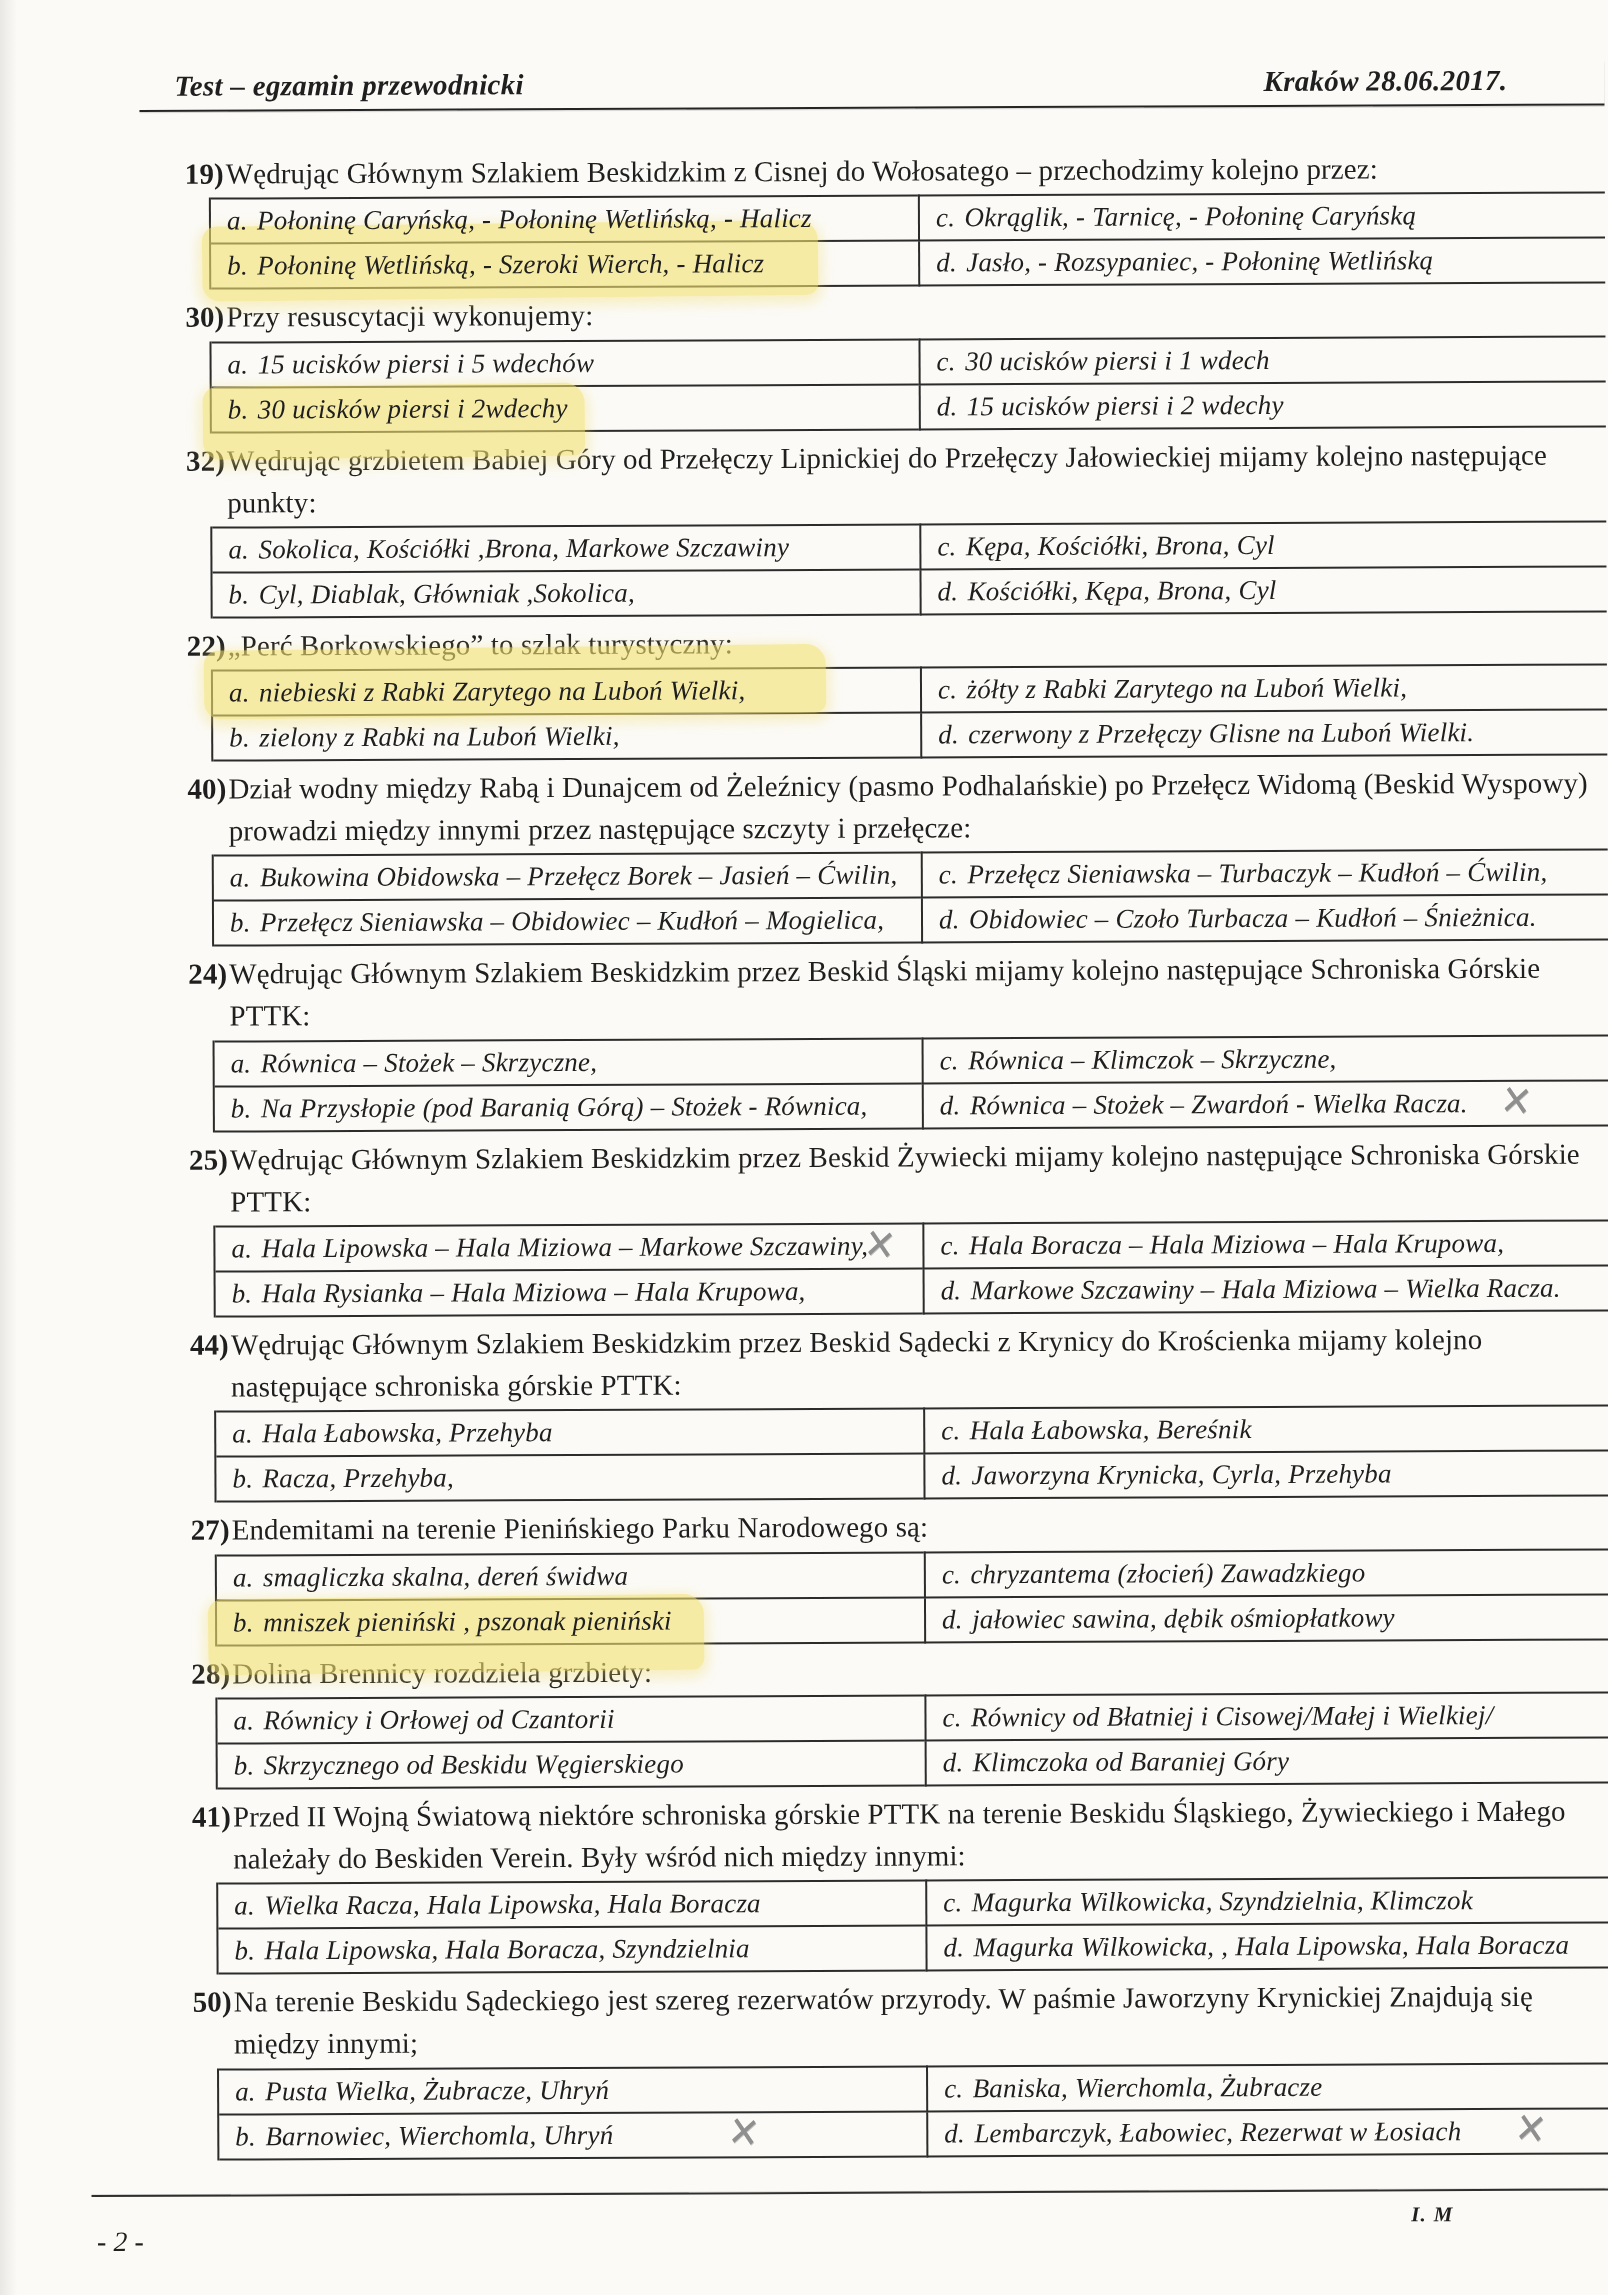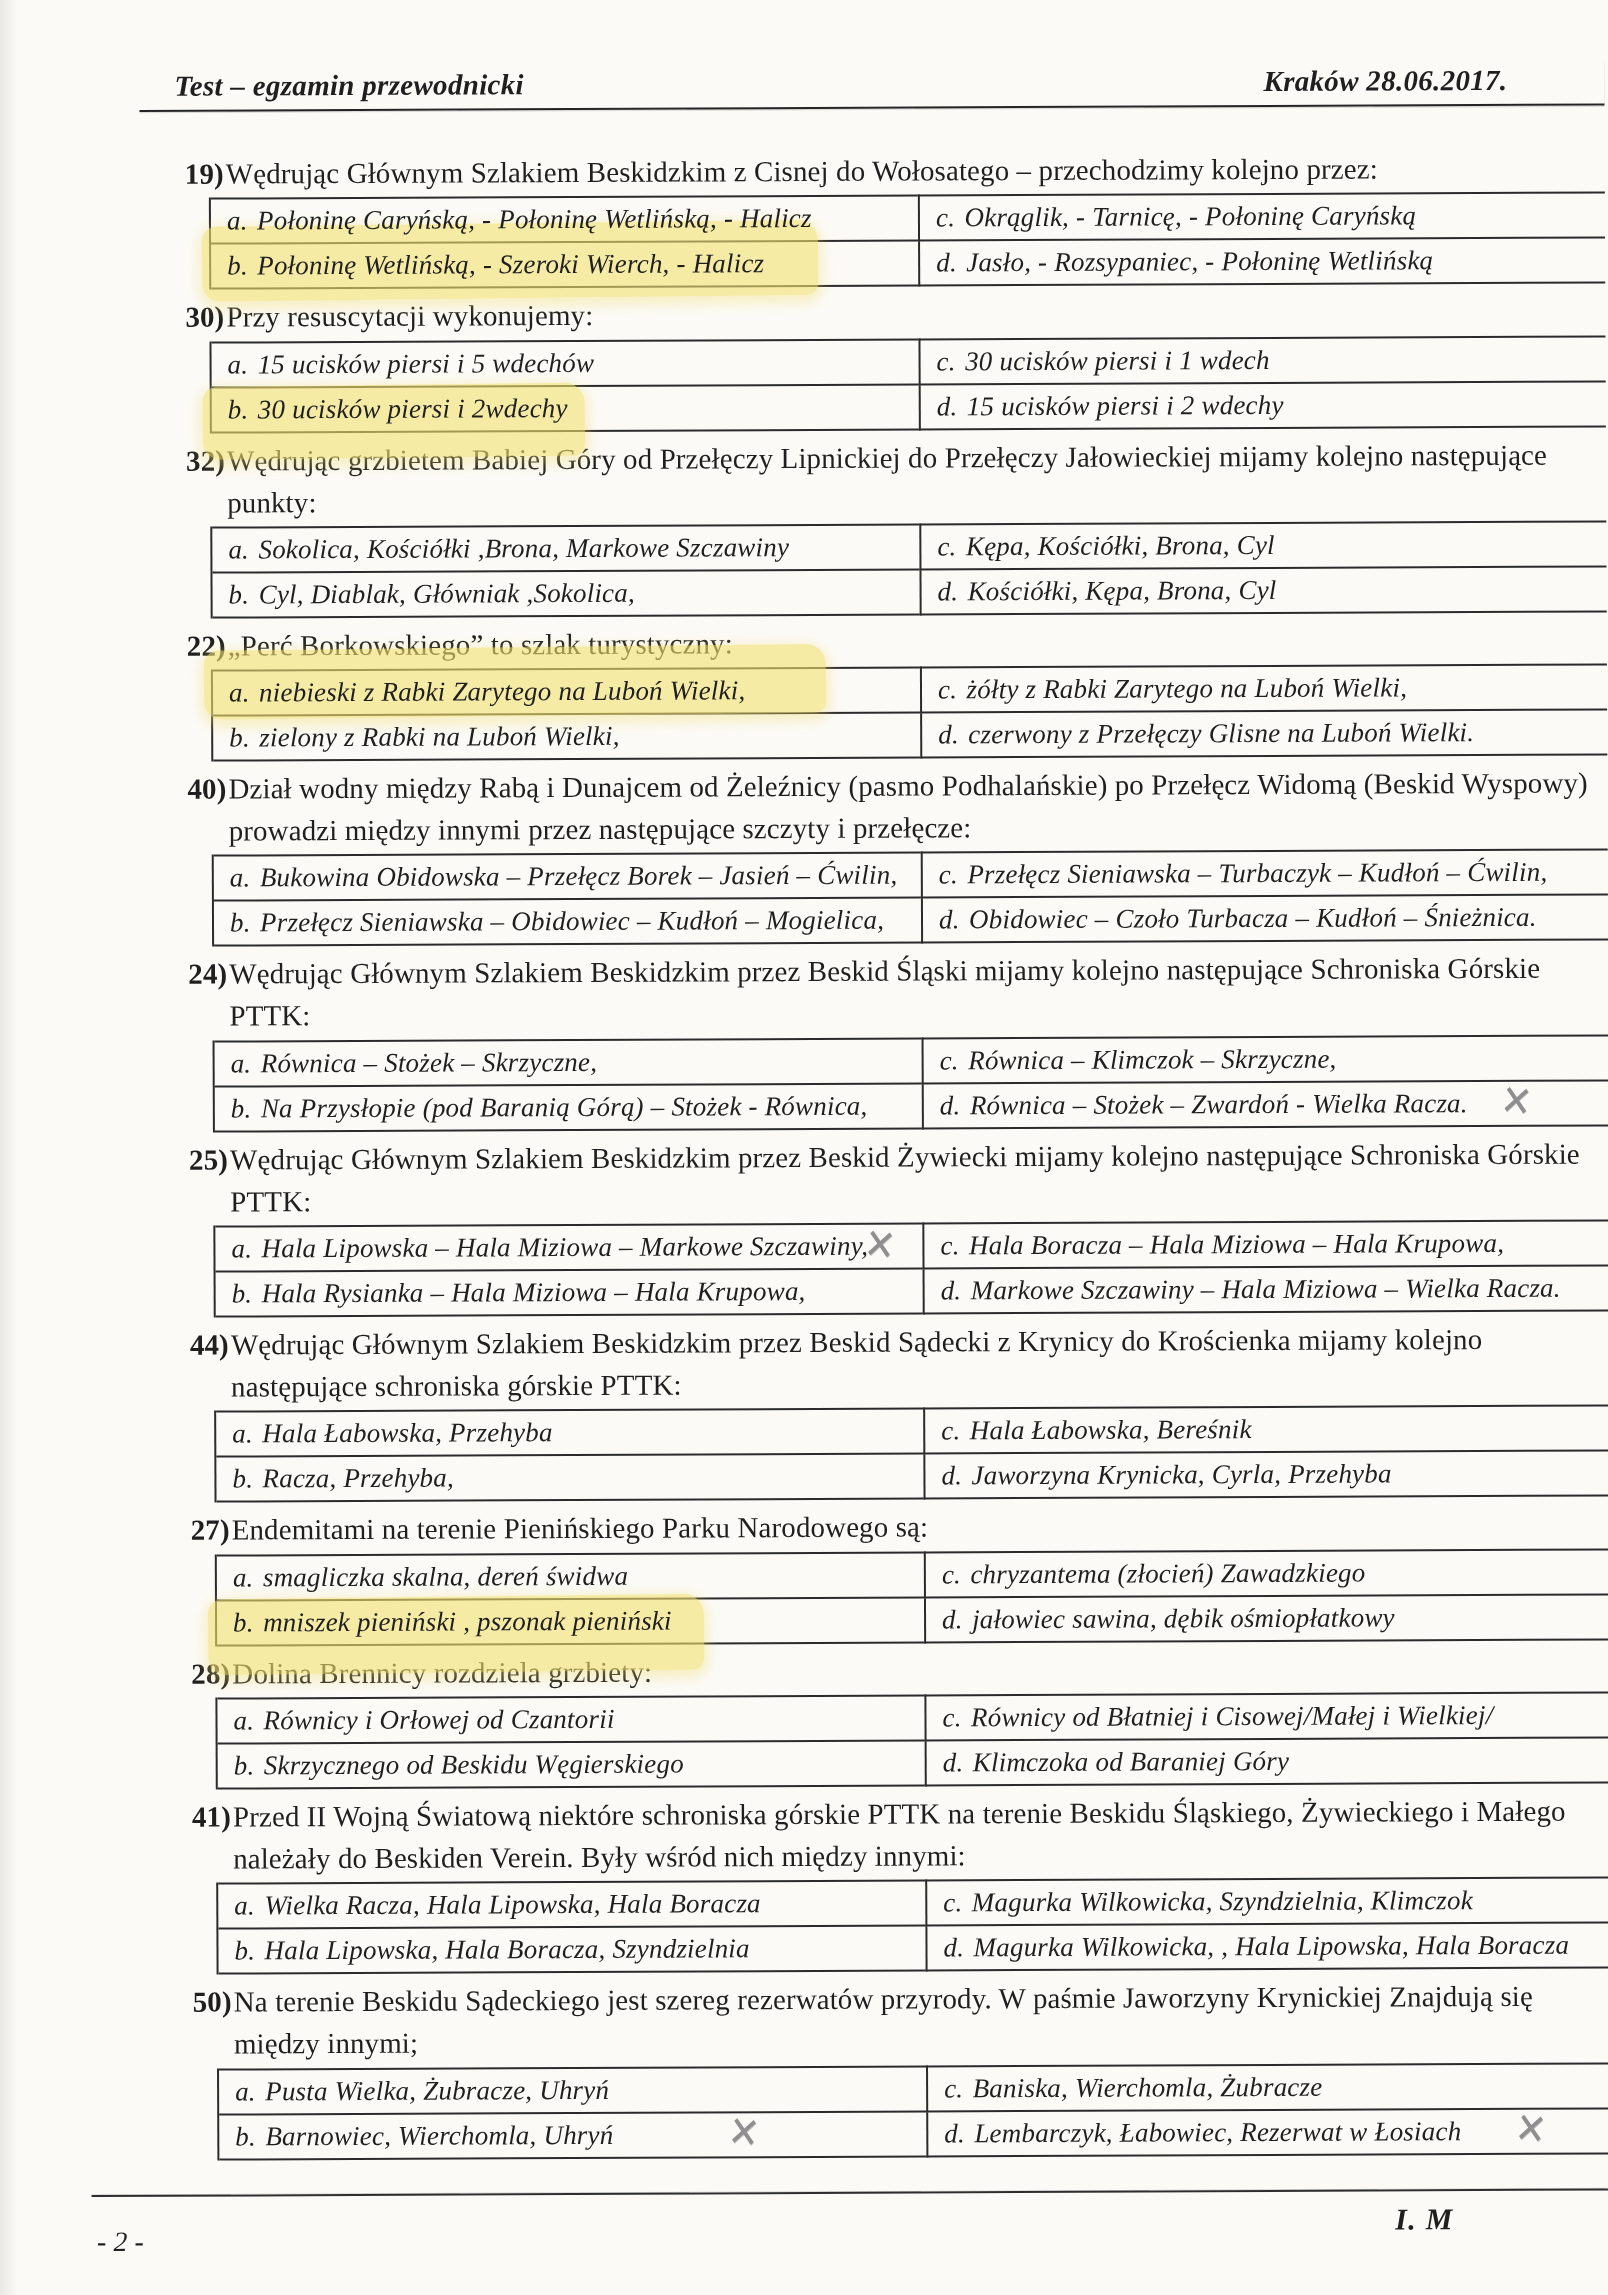--- a/index.html
+++ b/index.html
@@ -89,21 +89,21 @@
     position:absolute;left:87px;right:0;top:2192px;
     border-top:2px solid #2e2e2e;
     box-shadow:0 -0.7px 0 rgba(46,46,46,0.2);
   }
   .page-num{
     position:absolute;left:5.3px;top:29px;
     font-size:28px;font-style:italic;
   }
   .initials{
     position:absolute;right:160px;top:10.7px;
-    font-size:30px;font-style:italic;font-weight:700;letter-spacing:1.3px;
+    font-size:21px;font-style:italic;font-weight:700;letter-spacing:1.3px;
   }
 </style>
 </head>
 <body>
 
 <div class="sheet">
 
   <div class="header">
     <span class="doc-title">Test – egzamin przewodnicki</span>
     <span class="doc-date">Kraków 28.06.2017.</span>

